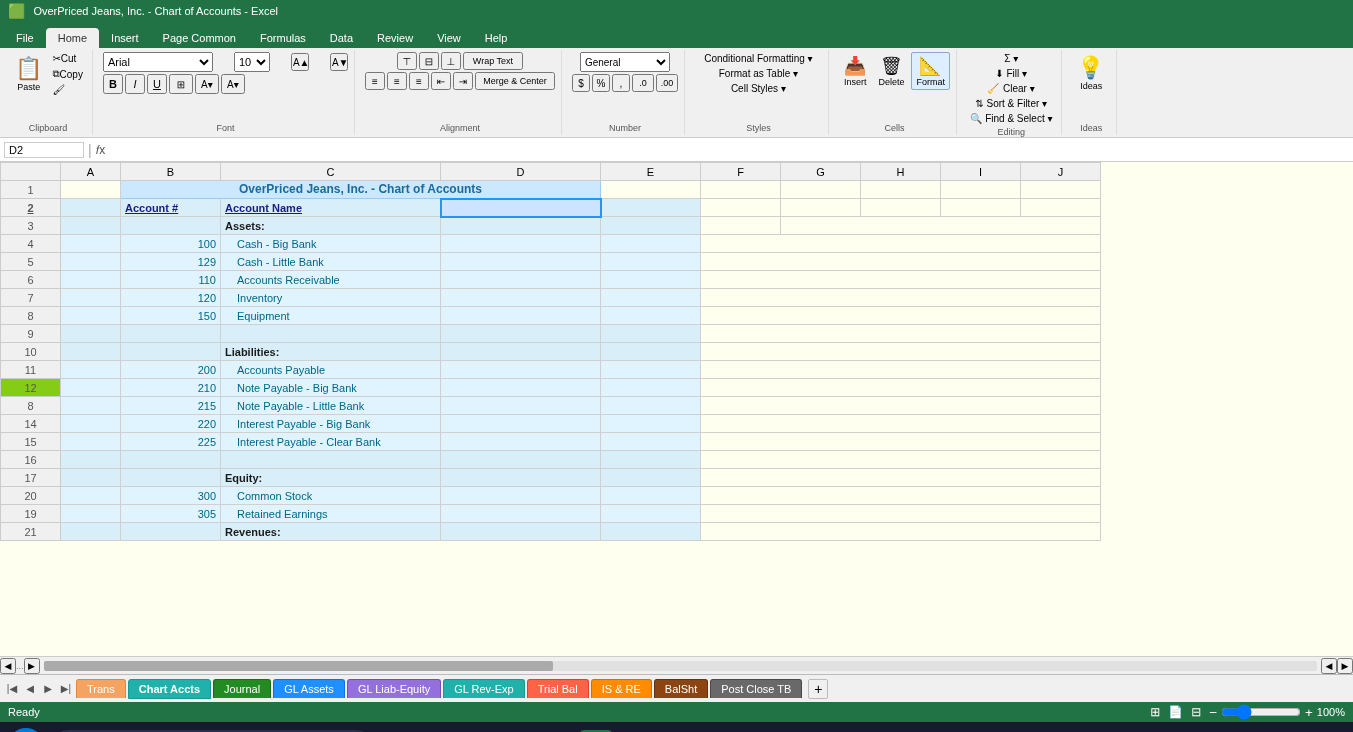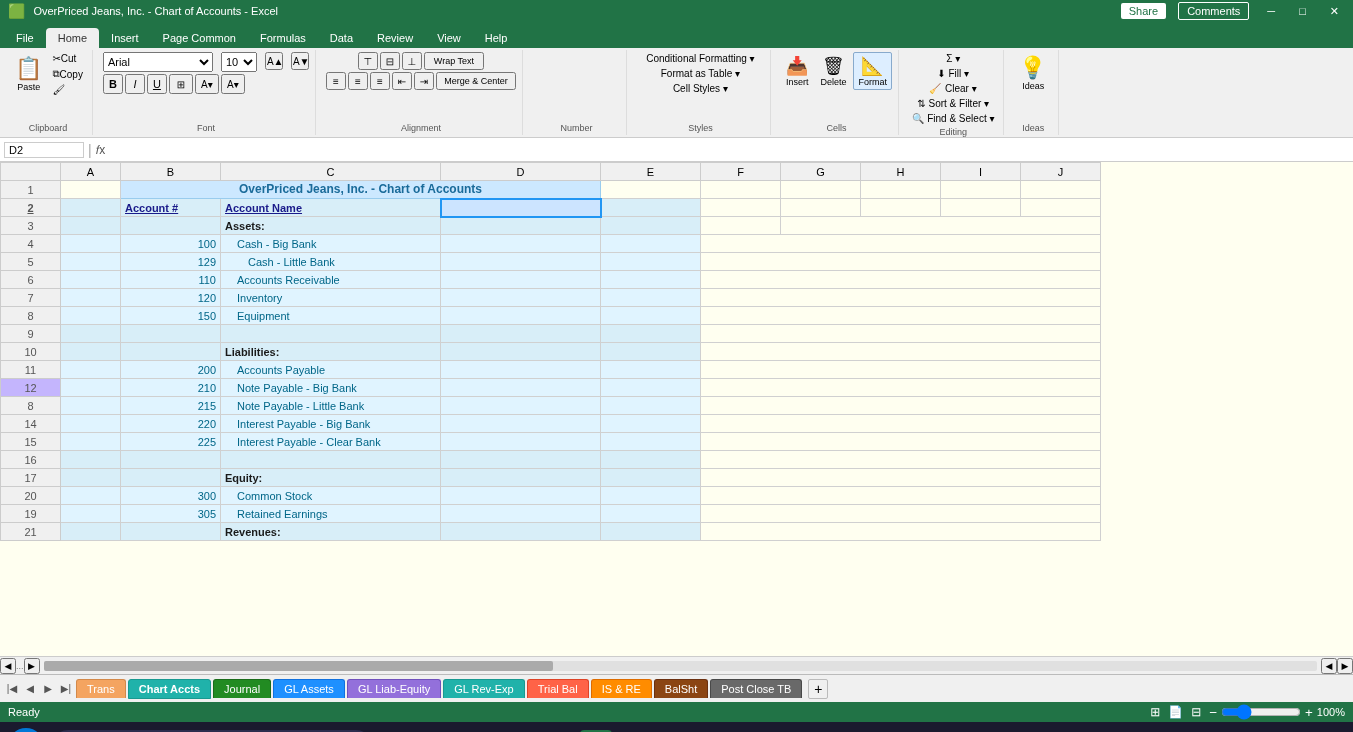--- a/index.html
+++ b/index.html
@@ -308,27 +308,20 @@
     }
   </style>
 </head>
 <body>
 
 <div class="title-bar">
   <div class="title-bar-left">
     <span style="font-size:14px;">🟩</span>
     <span>OverPriced Jeans, Inc. - Chart of Accounts - Excel</span>
   </div>
-  <div class="title-bar-right">
-    <button style="background:#fff;color:#217346;border:none;padding:2px 8px;border-radius:2px;cursor:pointer;font-size:11px;">Share</button>
-    <button style="background:transparent;color:white;border:1px solid white;padding:2px 8px;border-radius:2px;cursor:pointer;font-size:11px;">Comments</button>
-    <span style="cursor:pointer;padding:0 6px;">─</span>
-    <span style="cursor:pointer;padding:0 6px;">□</span>
-    <span style="cursor:pointer;padding:0 6px;">✕</span>
-  </div>
 </div>
 
 <div class="ribbon-tabs">
   <div class="ribbon-tab">File</div>
   <div class="ribbon-tab active">Home</div>
   <div class="ribbon-tab">Insert</div>
   <div class="ribbon-tab">Page Common</div>
   <div class="ribbon-tab">Formulas</div>
   <div class="ribbon-tab">Data</div>
   <div class="ribbon-tab">Review</div>
@@ -350,21 +343,21 @@
         <div class="rb-small">
             <span>🖌</span>
           </div>
       </div>
     </div>
     <span class="ribbon-group-label">Clipboard</span>
   </div>
 
   <div class="ribbon-group" style="min-width:180px;">
     <div class="ribbon-buttons" style="flex-direction:column;align-items:flex-start;gap:2px;">
-      <div style="display:flex;align-items:flex-start;gap:8px;">
+      <div style="display:flex;align-items:center;gap:21px;">
         <select style="font-size:11px;width:110px;height:20px;">
           <option>Arial</option>
         </select>
         <select style="font-size:11px;width:36px;height:20px;">
           <option>10</option>
         </select>
         <button style="font-size:10px;width:18px;height:18px;">A▲</button>
         <button style="font-size:10px;width:18px;height:18px;">A▼</button>
       </div>
       <div style="display:flex;align-items:center;gap:2px;">
@@ -393,20 +386,30 @@
         <button style="font-size:10px;width:20px;height:18px;">≡</button>
         <button style="font-size:10px;width:20px;height:18px;">⇤</button>
         <button style="font-size:10px;width:20px;height:18px;">⇥</button>
         <button style="font-size:9px;width:80px;height:18px;">Merge &amp; Center</button>
       </div>
     </div>
     <span class="ribbon-group-label">Alignment</span>
   </div>
 
   <div class="ribbon-group" style="min-width:100px;">
+    <div class="ribbon-buttons" style="flex-direction:column;gap:2px;">
+      <select style="font-size:10px;width:90px;height:20px;"><option>General</option></select>
+      <div style="display:flex;gap:2px;">
+        <button style="font-size:10px;width:18px;height:18px;">$</button>
+        <button style="font-size:10px;width:18px;height:18px;">%</button>
+        <button style="font-size:10px;width:18px;height:18px;">,</button>
+        <button style="font-size:9px;width:22px;height:18px;">.0</button>
+        <button style="font-size:9px;width:22px;height:18px;">.00</button>
+      </div>
+    </div>
     <span class="ribbon-group-label">Number</span>
   </div>
 
   <div class="ribbon-group" style="min-width:140px;">
     <div class="ribbon-buttons" style="flex-direction:column;gap:2px;">
       <div class="rb-small">Conditional Formatting ▾</div>
       <div class="rb-small">Format as Table ▾</div>
       <div class="rb-small">Cell Styles ▾</div>
     </div>
     <span class="ribbon-group-label">Styles</span>
@@ -534,21 +537,21 @@
           <td style="background:#e0f4ff;color:#006688;padding-left:16px;">Cash - Big Bank</td>
           <td style="background:#e0f4ff;"></td>
           <td style="background:#e0f4ff;"></td>
           <td colspan="5" style="background:#fffff0;"></td>
         </tr>
 
         <tr class="data-row">
           <td style="background:#f0f0f0;text-align:center;color:#555;border:1px solid #ccc;">5</td>
           <td style="background:#e0f4ff;"></td>
           <td style="background:#e0f4ff;text-align:right;color:#006688;">129</td>
-          <td style="background:#e0f4ff;color:#006688;padding-left:27px;">Cash - Little Bank</td>
+          <td style="background:#e0f4ff;color:#006688;padding-left:16px;">Cash - Little Bank</td>
           <td style="background:#e0f4ff;"></td>
           <td style="background:#e0f4ff;"></td>
           <td colspan="5" style="background:#fffff0;"></td>
         </tr>
 
         <tr class="data-row">
           <td style="background:#f0f0f0;text-align:center;color:#555;border:1px solid #ccc;">6</td>
           <td style="background:#e0f4ff;"></td>
           <td style="background:#e0f4ff;text-align:right;color:#006688;">110</td>
           <td style="background:#e0f4ff;color:#006688;padding-left:16px;">Accounts Receivable</td>
@@ -601,21 +604,21 @@
           <td style="background:#f0f0f0;text-align:center;color:#555;border:1px solid #ccc;">11</td>
           <td style="background:#e0f4ff;"></td>
           <td style="background:#e0f4ff;text-align:right;color:#006688;">200</td>
           <td style="background:#e0f4ff;color:#006688;padding-left:16px;">Accounts Payable</td>
           <td style="background:#e0f4ff;"></td>
           <td style="background:#e0f4ff;"></td>
           <td colspan="5" style="background:#fffff0;"></td>
         </tr>
 
         <tr class="data-row">
-          <td style="background:#c4b5fd;text-align:center;color:#555;border:1px solid #ccc;">12</td>
+          <td style="background:#84cc16;text-align:center;color:#555;border:1px solid #ccc;">12</td>
           <td style="background:#e0f4ff;"></td>
           <td style="background:#e0f4ff;text-align:right;color:#006688;">210</td>
           <td style="background:#e0f4ff;color:#006688;padding-left:16px;">Note Payable - Big Bank</td>
           <td style="background:#e0f4ff;"></td>
           <td style="background:#e0f4ff;"></td>
           <td colspan="5" style="background:#fffff0;"></td>
         </tr>
 
         <tr class="data-row">
           <td style="background:#f0f0f0;text-align:center;color:#555;border:1px solid #ccc;">8</td>

